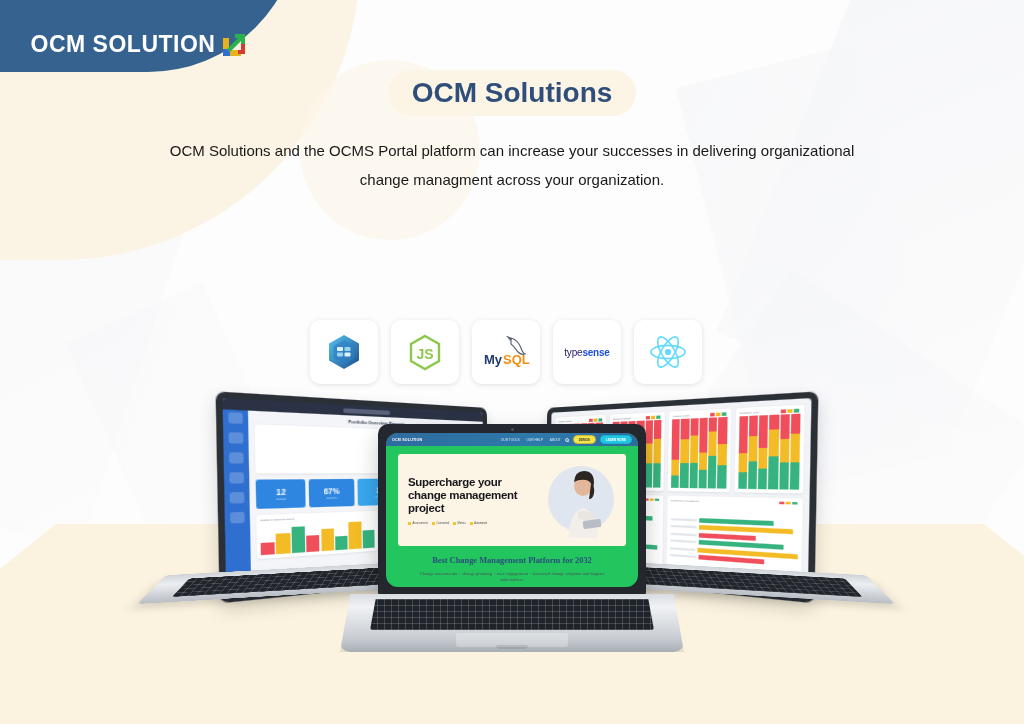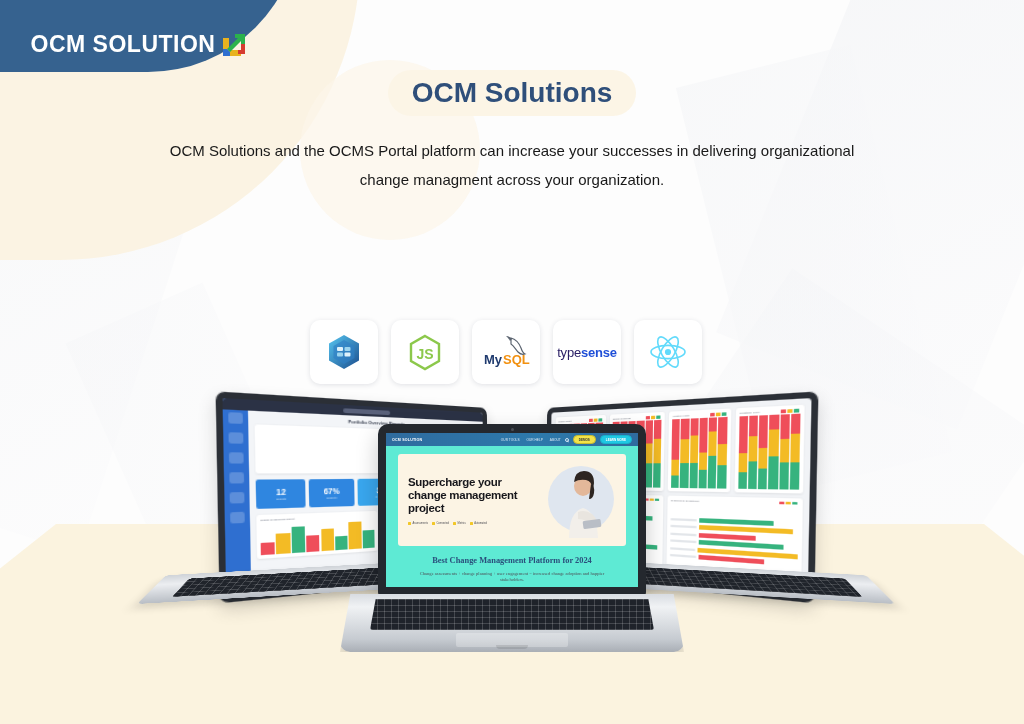--- a/index.html
+++ b/index.html
@@ -118,21 +118,21 @@
     z-index: 4;
   }
   .tech-card {
     width: 68px; height: 64px;
     background: #ffffff;
     border-radius: 10px;
     box-shadow: 0 1px 5px rgba(30,40,70,.13);
     display: flex; align-items: center; justify-content: center;
   }
   .tech-card svg, .tech-card .txtlogo { display: block; }
-  .txtlogo { font-size: 13px; letter-spacing: -.2px; }
+  .txtlogo { font-size: 10px; letter-spacing: -.2px; }
   .ts-type { color: #2b2066; font-weight: 400; }
   .ts-sense { color: #1f4fd8; font-weight: 700; }
 
   
   .laptop { position: absolute; }
 
   
   .side-lid {
     position: absolute;
     background: #2b2f36;
@@ -201,22 +201,22 @@
     width: 268px; height: 172px;
     background: #24282e;
     border-radius: 10px 10px 4px 4px;
     padding: 9px 8px 9px 8px;
     box-shadow: 0 10px 22px rgba(0,0,0,.22);
   }
   .c-cam { position:absolute; left:50%; top:4px; width:3px; height:3px; margin-left:-1.5px;
            border-radius:50%; background:#4a4f57; }
   .c-screen {
     width: 100%; height: 100%;
-    background: #5eead4;
-    border-radius: 0;
+    background: #22c55e;
+    border-radius: 12px;
     overflow: hidden;
     position: relative;
   }
   .c-base {
     position: absolute;
     left: 0; top: 170px;
     width: 344px; height: 58px;
     background: linear-gradient(180deg,#d8dce1 0%,#f0f2f4 22%,#c6cbd1 78%,#a9aeb5 100%);
     border-radius: 5px 5px 10px 10px;
     box-shadow: 0 12px 18px rgba(0,0,0,.17);
@@ -810,21 +810,21 @@
               <path d="M24 14 q1 -11 10 -11 q10 0 10 12 q0 4 -2 6 q0 -8 -6 -9 q-7 -1 -12 2 z" fill="#2d2521"></path>
               <path d="M41 16 q4 2 3 9 q-1 6 -5 6 z" fill="#2d2521"></path>
               <path d="M19 70 q0 -26 14 -30 q14 4 15 30 z" fill="#f2efea"></path>
               <path d="M28 44 q7 -3 14 2 q4 3 5 9 l-6 3 q-4 -7 -13 -7 z" fill="#e9e5df"></path>
               <ellipse cx="41" cy="56" rx="7" ry="3" fill="#dfdbd5"></ellipse>
               <rect x="33" y="52" width="18" height="8" rx="1.5" fill="#b9bec6" transform="rotate(-8 42 56)"></rect>
             </svg>
           </div>
         </div>
 
-        <div class="hero-sub">Best Change Management Platform for 2024</div>
+        <div class="hero-sub">Best Change Management Platform for 2032</div>
         <div class="hero-body">Change assessments + change planning + user engagement = increased change adoption and happier stakeholders.</div>
 
       </div>
     </div>
     <div class="c-base">
       <div class="c-kbd">
         <div class="kbd-grid"></div>
       </div>
       <div class="c-trackpad"></div>
       <div class="c-notch"></div>

